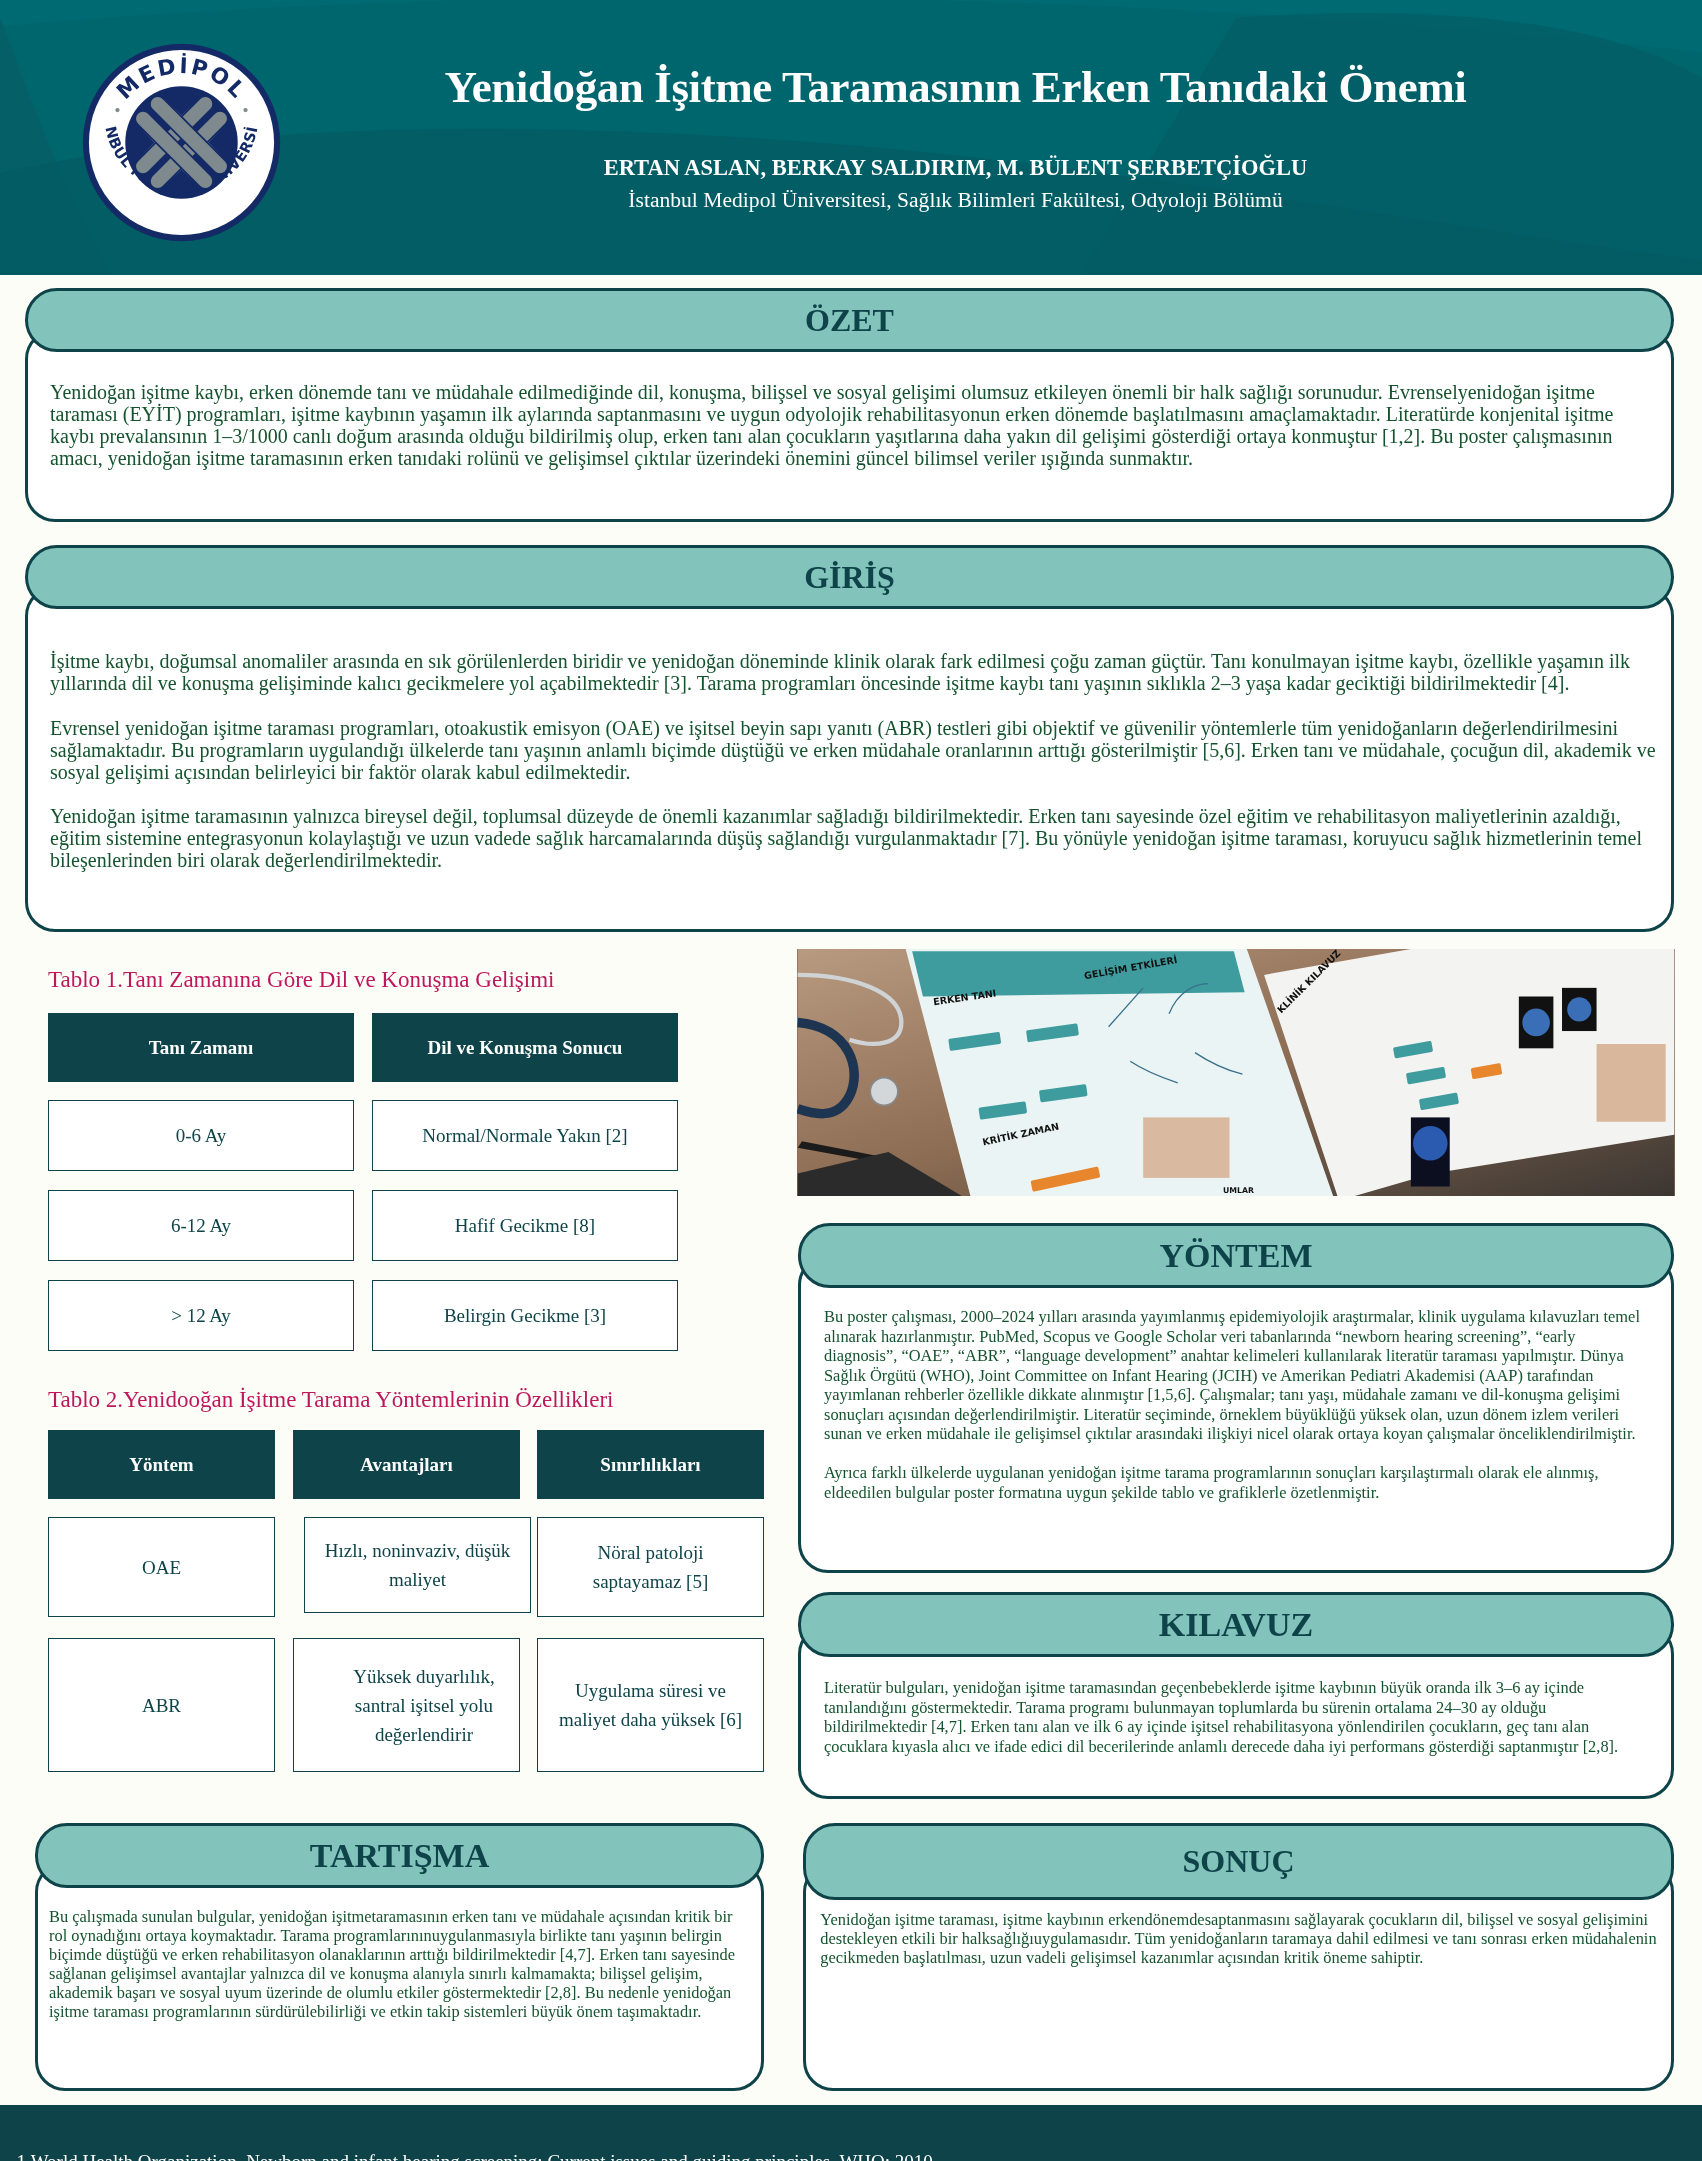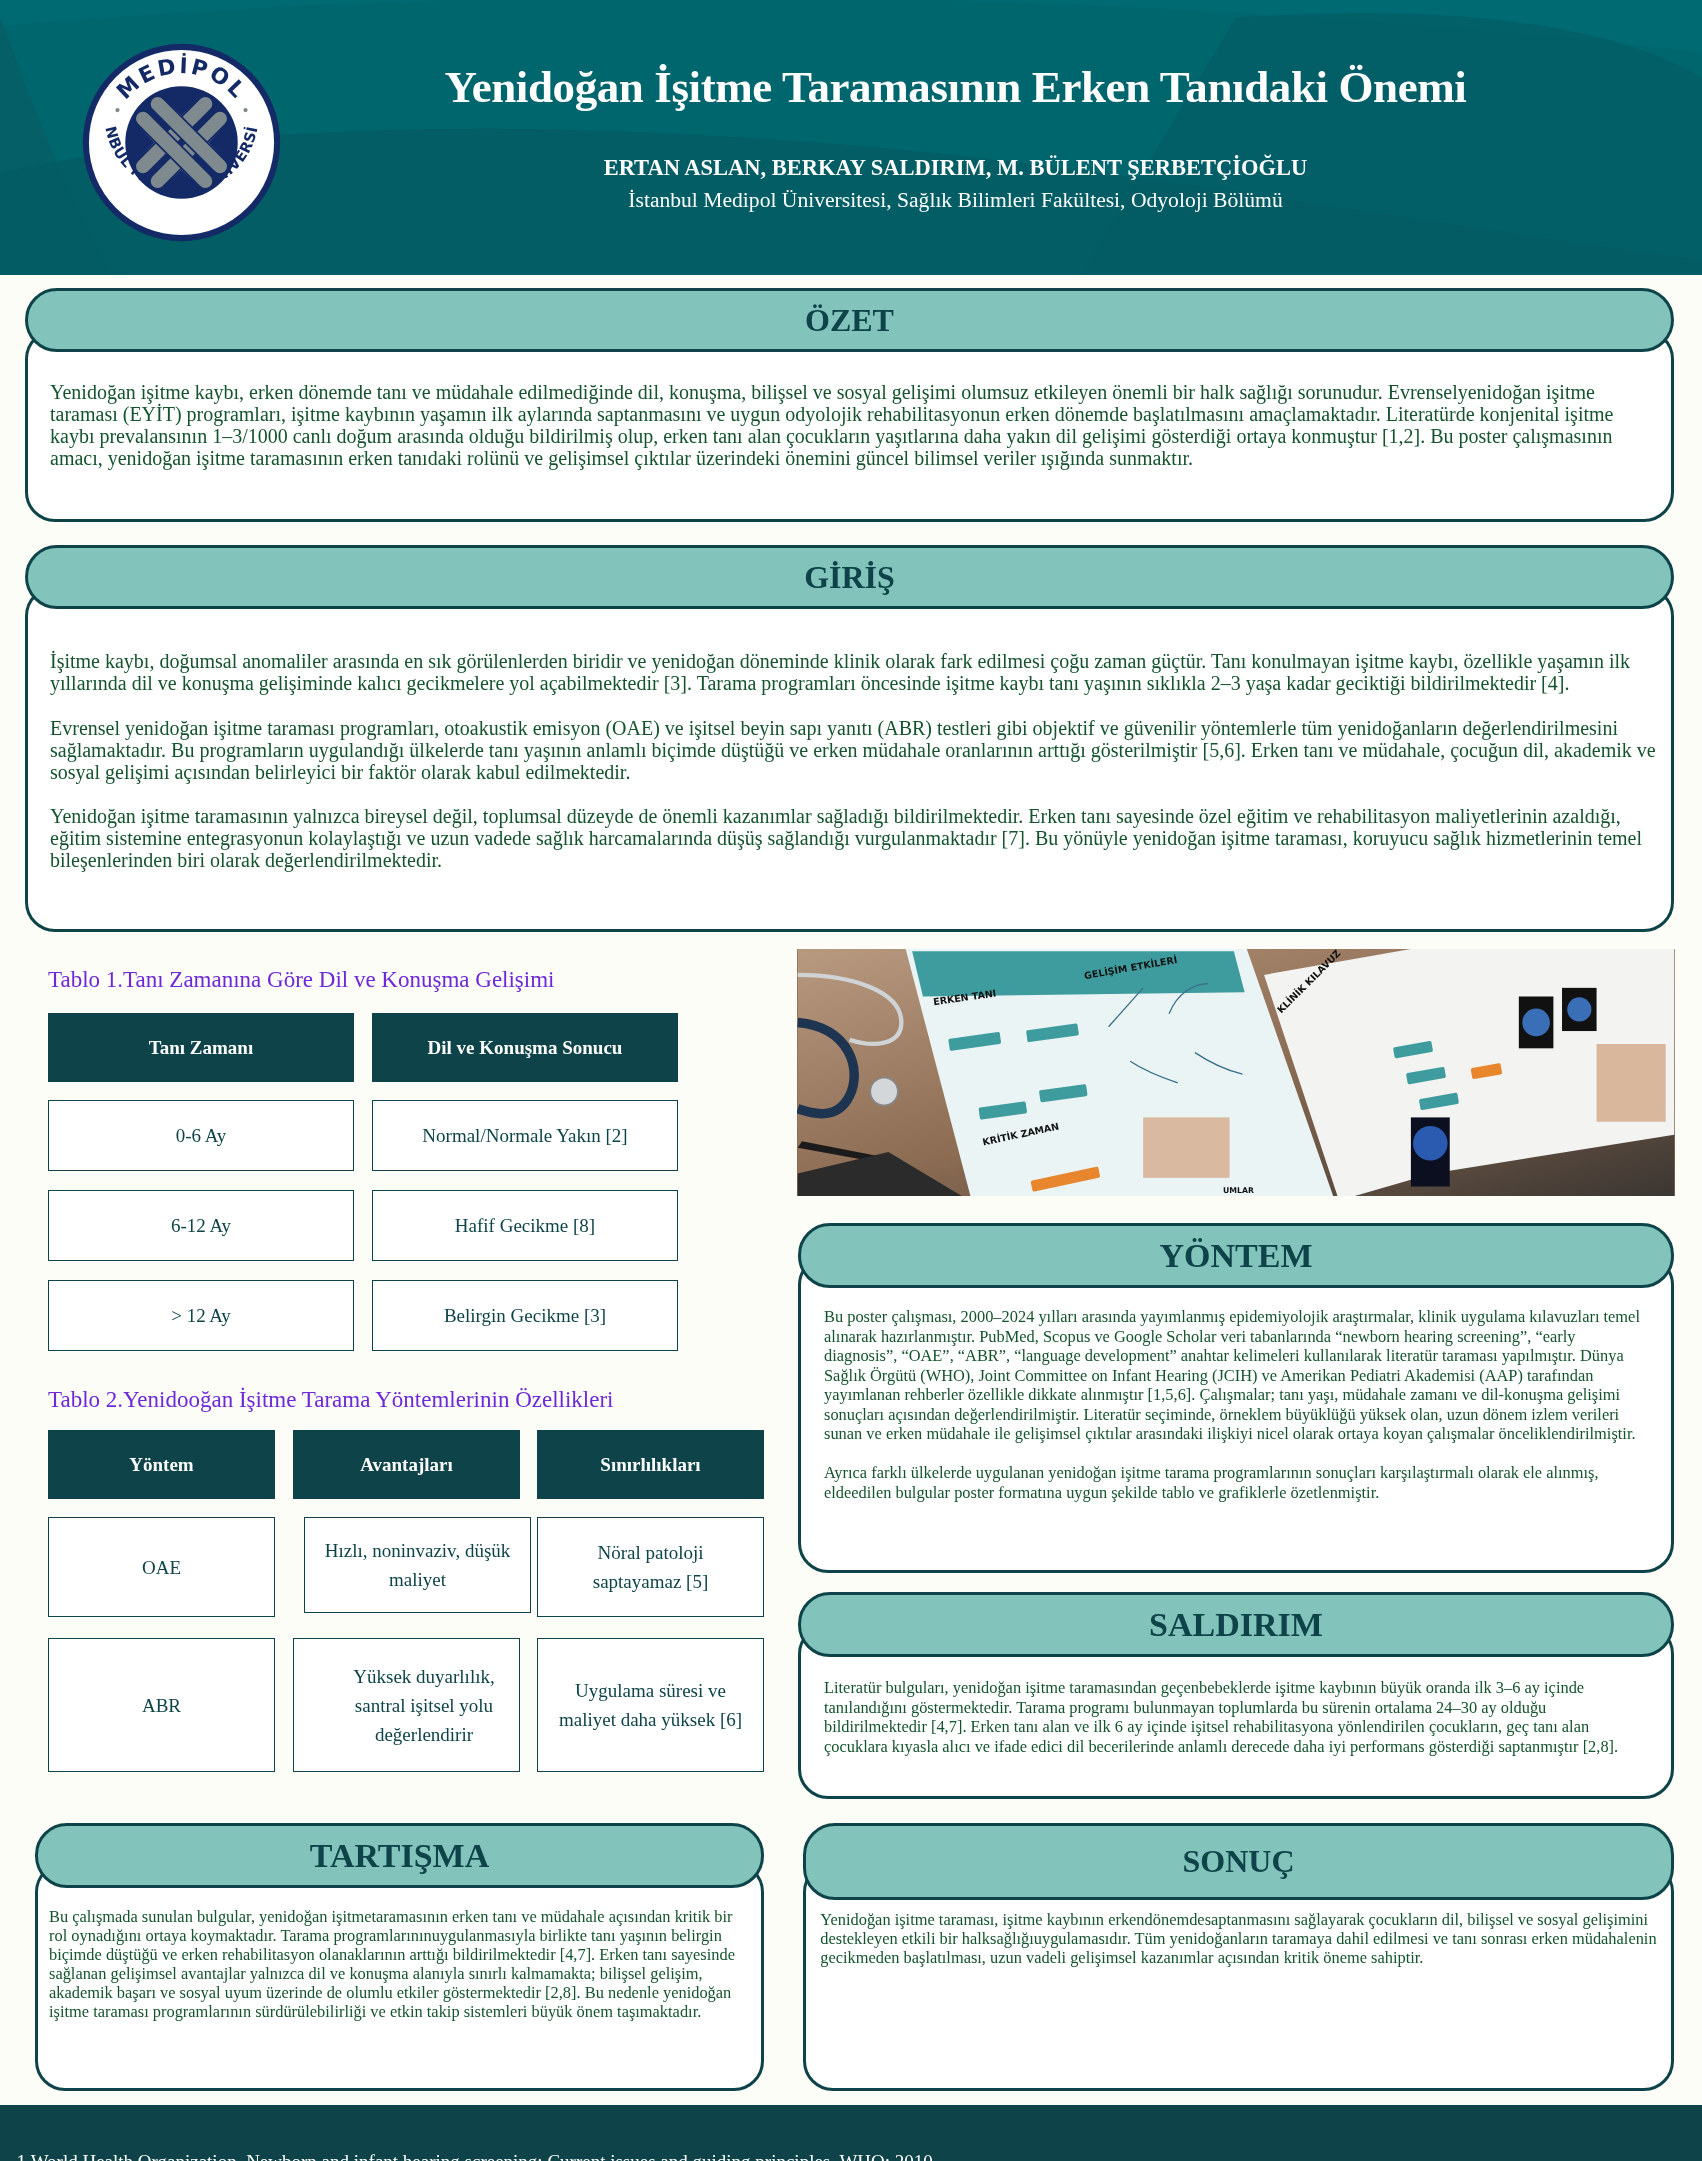--- a/index.html
+++ b/index.html
@@ -50,21 +50,21 @@
     display: flex; align-items: center; justify-content: center;
     font-weight: bold; color: #0E4449;
   }
   .section .text {
     position: absolute; color: #14532d;
     font-size: 20px; line-height: 22px;
   }
   .section .text p + p { margin-top: 22.5px; }
 
   
-  .tcaption { position: absolute; font-size: 23px; color: #6d28d9; }
+  .tcaption { position: absolute; font-size: 23px; color: #be185d; }
   .th {
     position: absolute; background: #0E4449; color: #fff; font-weight: bold;
     font-size: 19px; display: flex; align-items: center; justify-content: center; text-align: center;
   }
   .td {
     position: absolute; background: #fff; border: 1.3px solid #0E4449; color: #0E4449;
     font-size: 19px; line-height: 29px; display: flex; align-items: center; justify-content: center; text-align: center;
     padding: 0 13px;
   }
 
@@ -238,21 +238,21 @@
   <div class="body" style="top:32px;"></div>
   <div class="pill" style="height:65px; font-size:34px;">YÖNTEM</div>
   <div class="text" style="left:26px; right:21.6px; top:84px; font-size:16.4px; line-height:19.5px;">
     <p>Bu poster çalışması, 2000–2024 yılları arasında yayımlanmış epidemiyolojik araştırmalar, klinik uygulama kılavuzları temel alınarak hazırlanmıştır. PubMed, Scopus ve Google Scholar veri tabanlarında “newborn hearing screening”, “early diagnosis”, “OAE”, “ABR”, “language development” anahtar kelimeleri kullanılarak literatür taraması yapılmıştır. Dünya Sağlık Örgütü (WHO), Joint Committee on Infant Hearing (JCIH) ve Amerikan Pediatri Akademisi (AAP) tarafından yayımlanan rehberler özellikle dikkate alınmıştır [1,5,6]. Çalışmalar; tanı yaşı, müdahale zamanı ve dil-konuşma gelişimi sonuçları açısından değerlendirilmiştir. Literatür seçiminde, örneklem büyüklüğü yüksek olan, uzun dönem izlem verileri sunan ve erken müdahale ile gelişimsel çıktılar arasındaki ilişkiyi nicel olarak ortaya koyan çalışmalar önceliklendirilmiştir.</p>
     <p style="margin-top:19.5px;">Ayrıca farklı ülkelerde uygulanan yenidoğan işitme tarama programlarının sonuçları karşılaştırmalı olarak ele alınmış, eldeedilen bulgular poster formatına uygun şekilde tablo ve grafiklerle özetlenmiştir.</p>
   </div>
 </div>
 
 <div class="section" style="left:798px; top:1592px; width:876px; height:207px;">
   <div class="body" style="top:32px;"></div>
-  <div class="pill" style="height:65px; font-size:34px;">SALDIRIM</div>
+  <div class="pill" style="height:65px; font-size:34px;">KILAVUZ</div>
   <div class="text" style="left:26px; right:21.6px; top:86px; font-size:16.4px; line-height:19.5px;">
     <p>Literatür bulguları, yenidoğan işitme taramasından geçenbebeklerde işitme kaybının büyük oranda ilk 3–6 ay içinde tanılandığını göstermektedir. Tarama programı bulunmayan toplumlarda bu sürenin ortalama 24–30 ay olduğu bildirilmektedir [4,7].  Erken tanı alan ve ilk 6 ay içinde işitsel rehabilitasyona yönlendirilen çocukların, geç tanı alan çocuklara kıyasla alıcı ve ifade edici dil becerilerinde anlamlı derecede daha iyi performans gösterdiği saptanmıştır [2,8].</p>
   </div>
 </div>
 
 <div class="section" style="left:35px; top:1823px; width:729px; height:268px;">
   <div class="body" style="top:39px;"></div>
   <div class="pill" style="height:65px; font-size:34px;">TARTIŞMA</div>
   <div class="text" style="left:14px; right:17.3px; top:84px; font-size:16.4px; line-height:19px;">
     <p>Bu çalışmada sunulan bulgular, yenidoğan işitmetaramasının erken tanı ve müdahale açısından kritik bir rol oynadığını ortaya koymaktadır. Tarama programlarınınuygulanmasıyla birlikte tanı yaşının belirgin biçimde düştüğü ve erken rehabilitasyon olanaklarının arttığı bildirilmektedir [4,7]. Erken tanı sayesinde sağlanan gelişimsel avantajlar yalnızca dil ve konuşma alanıyla sınırlı kalmamakta; bilişsel gelişim, akademik başarı ve sosyal uyum üzerinde de olumlu etkiler göstermektedir [2,8]. Bu nedenle yenidoğan işitme taraması programlarının sürdürülebilirliği ve etkin takip sistemleri büyük önem taşımaktadır.</p>

